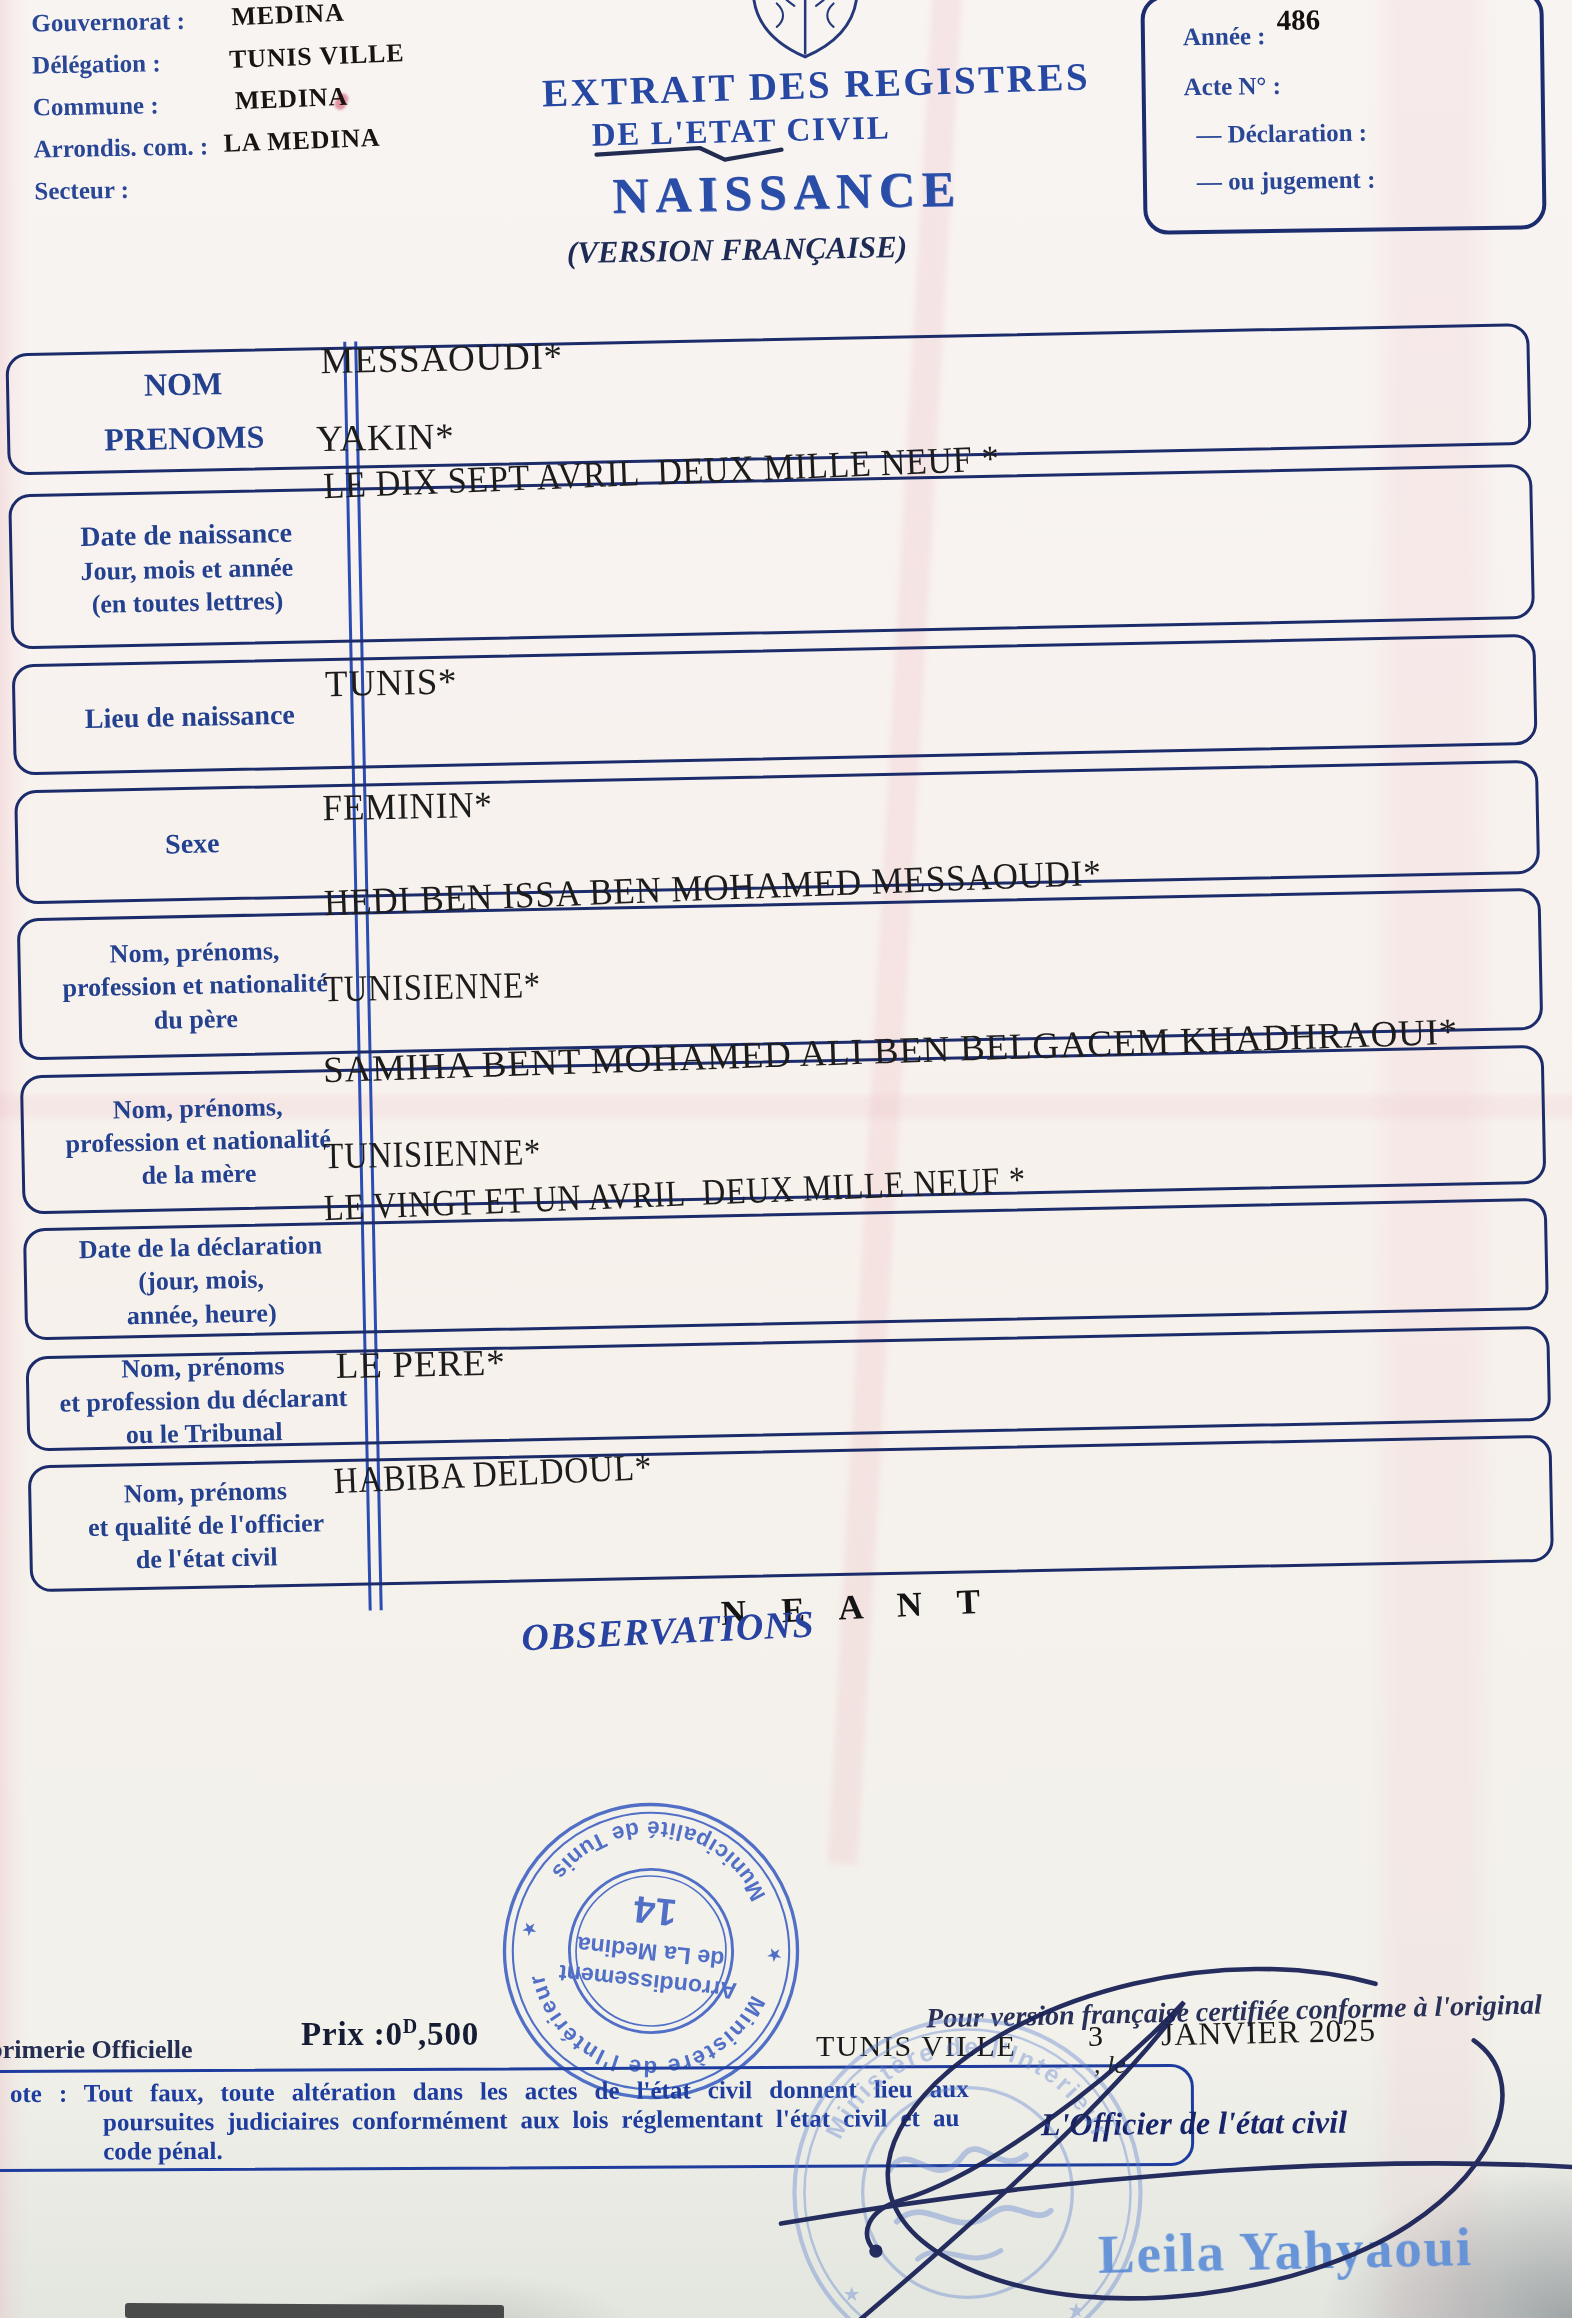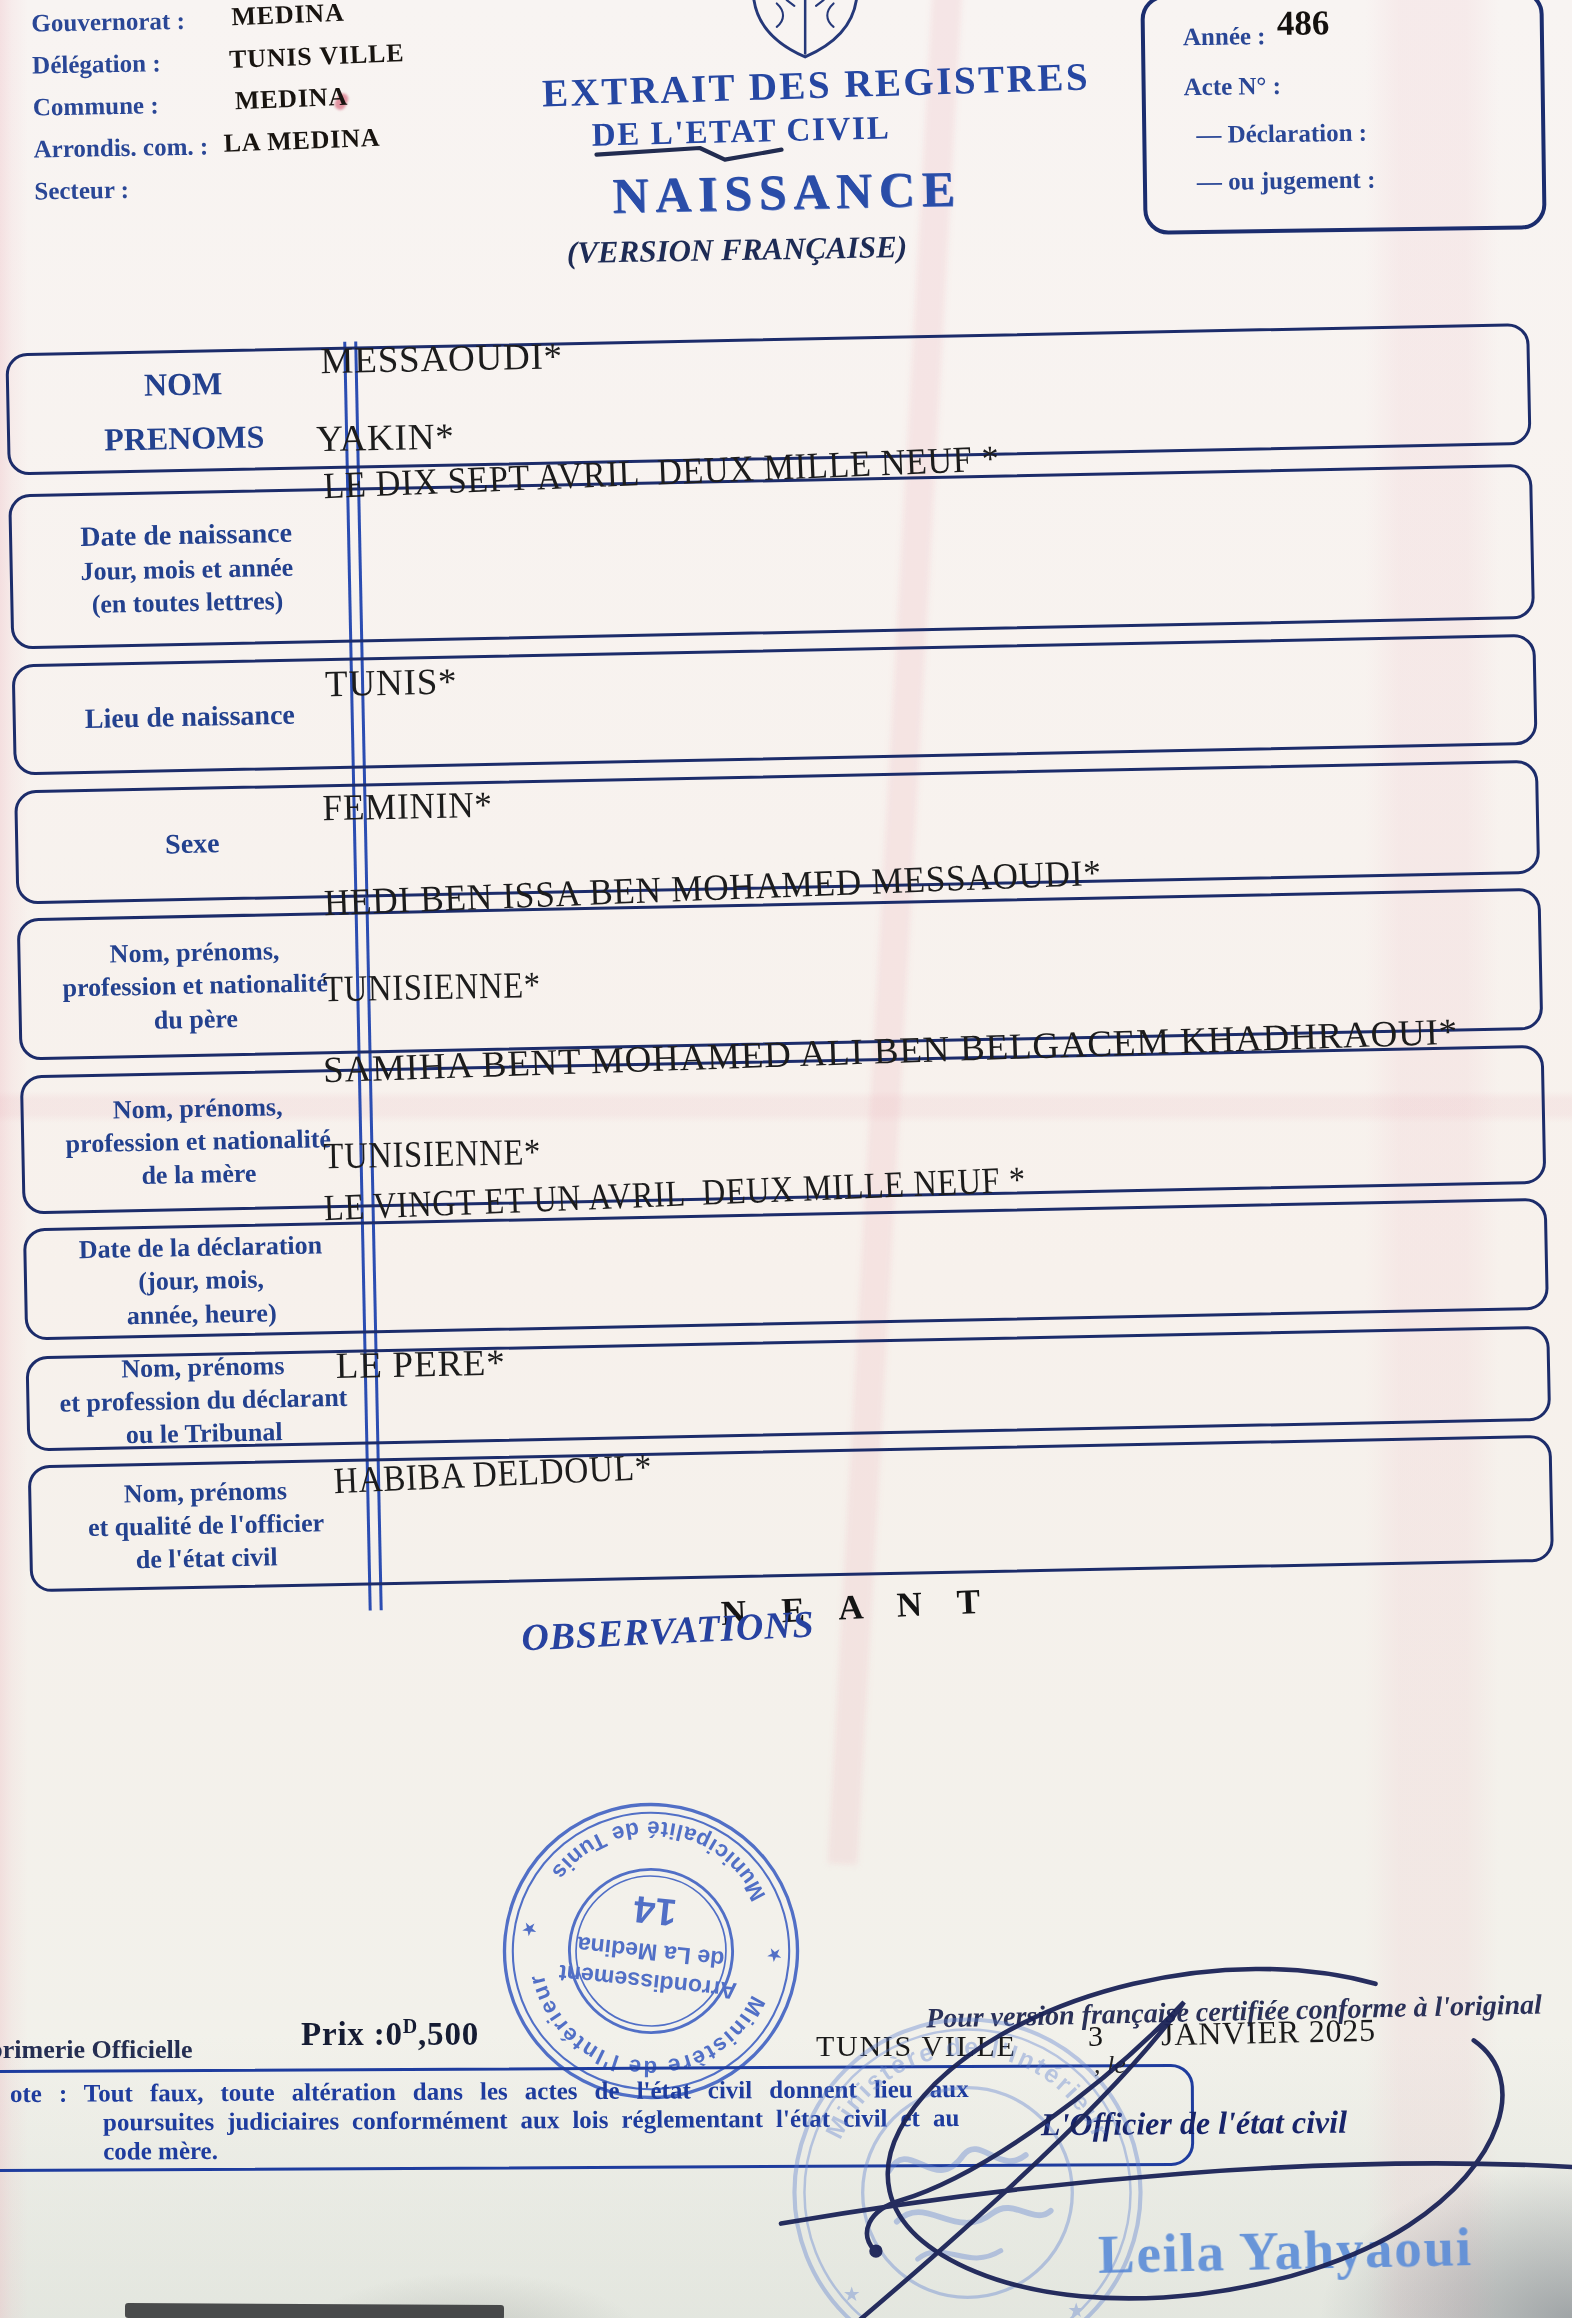--- a/index.html
+++ b/index.html
@@ -31,21 +31,21 @@
   .t2{left:466px;top:113px;width:550px;text-align:center;font-size:33px;font-weight:bold;
       letter-spacing:1.7px;color:#2647a2;transform:rotate(-1.4deg);}
   .t3{left:508px;top:163px;width:558px;text-align:center;font-size:50px;font-weight:bold;
       letter-spacing:6.7px;color:#2a4da8;transform:rotate(-1.2deg);text-shadow:0.8px 0.8px 0 #5b79c4;}
   .t4{left:462px;top:232px;width:550px;text-align:center;font-size:31px;font-style:italic;
       font-weight:bold;color:#1d2b55;transform:rotate(-1deg);}
   
   .rbox{left:1142px;top:-8.3px;width:395px;height:232px;border:4.2px solid #1b2d6e;border-radius:25px;
       transform:rotate(-.8deg);}
   .rtxt{position:absolute;font-size:25px;font-weight:bold;color:#2a4796;}
-  .rnum{position:absolute;font-size:35px;font-weight:bold;color:#14110e;}
+  .rnum{position:absolute;font-size:29px;font-weight:bold;color:#14110e;}
   
   .tlayer{left:0;top:0;width:1572px;height:2319px;transform:rotate(-1.15deg);transform-origin:786px 974px;}
   .row{position:absolute;left:18.3px;width:1524px;border:3.3px solid #1c2c6a;border-radius:21.7px;box-sizing:border-box;}
   .vline{position:absolute;left:356px;top:333px;height:1269px;width:8.3px;
       border-left:3.3px solid #2b4db2;border-right:3.3px solid #2b4db2;}
   .lab{position:absolute;left:3.3px;top:0;width:341px;height:100%;display:flex;flex-direction:column;
       align-items:center;justify-content:center;color:#23418e;font-weight:bold;text-align:center;line-height:1.28;}
   .lab span{display:block;}
   .f38{font-size:32px;line-height:1.7;}
   .f34{font-size:28px;}
@@ -231,21 +231,21 @@
       </g>
     </g>
   </svg>
 
   <span class="abs imprim">primerie Officielle</span>
   <span class="abs prix"><span>Prix :0</span><sup>D</sup><span>,500</span></span>
 
   <div class="abs notebox">
     <span class="noteline" style="left:37px;top:6.7px;word-spacing:10.8px;">ote : Tout faux, toute altération dans les actes de l'état civil donnent lieu aux</span>
     <span class="noteline" style="left:130px;top:36px;word-spacing:6.7px;">poursuites judiciaires conformément aux lois réglementant l'état civil et au</span>
-    <span class="noteline" style="left:130px;top:65px;">code mère.</span>
+    <span class="noteline" style="left:130px;top:65px;">code pénal.</span>
   </div>
 
   <span class="abs certif">Pour version française certifiée conforme à l'original</span>
   <span class="abs city">TUNIS VILLE</span>
   <span class="abs day">3</span>
   <span class="abs le">, le</span>
   <span class="abs dmy">JANVIER 2025</span>
   <span class="abs offt">L'Officier de l'état civil</span>
   <span class="abs oname">Leila Yahyaoui</span>
 

